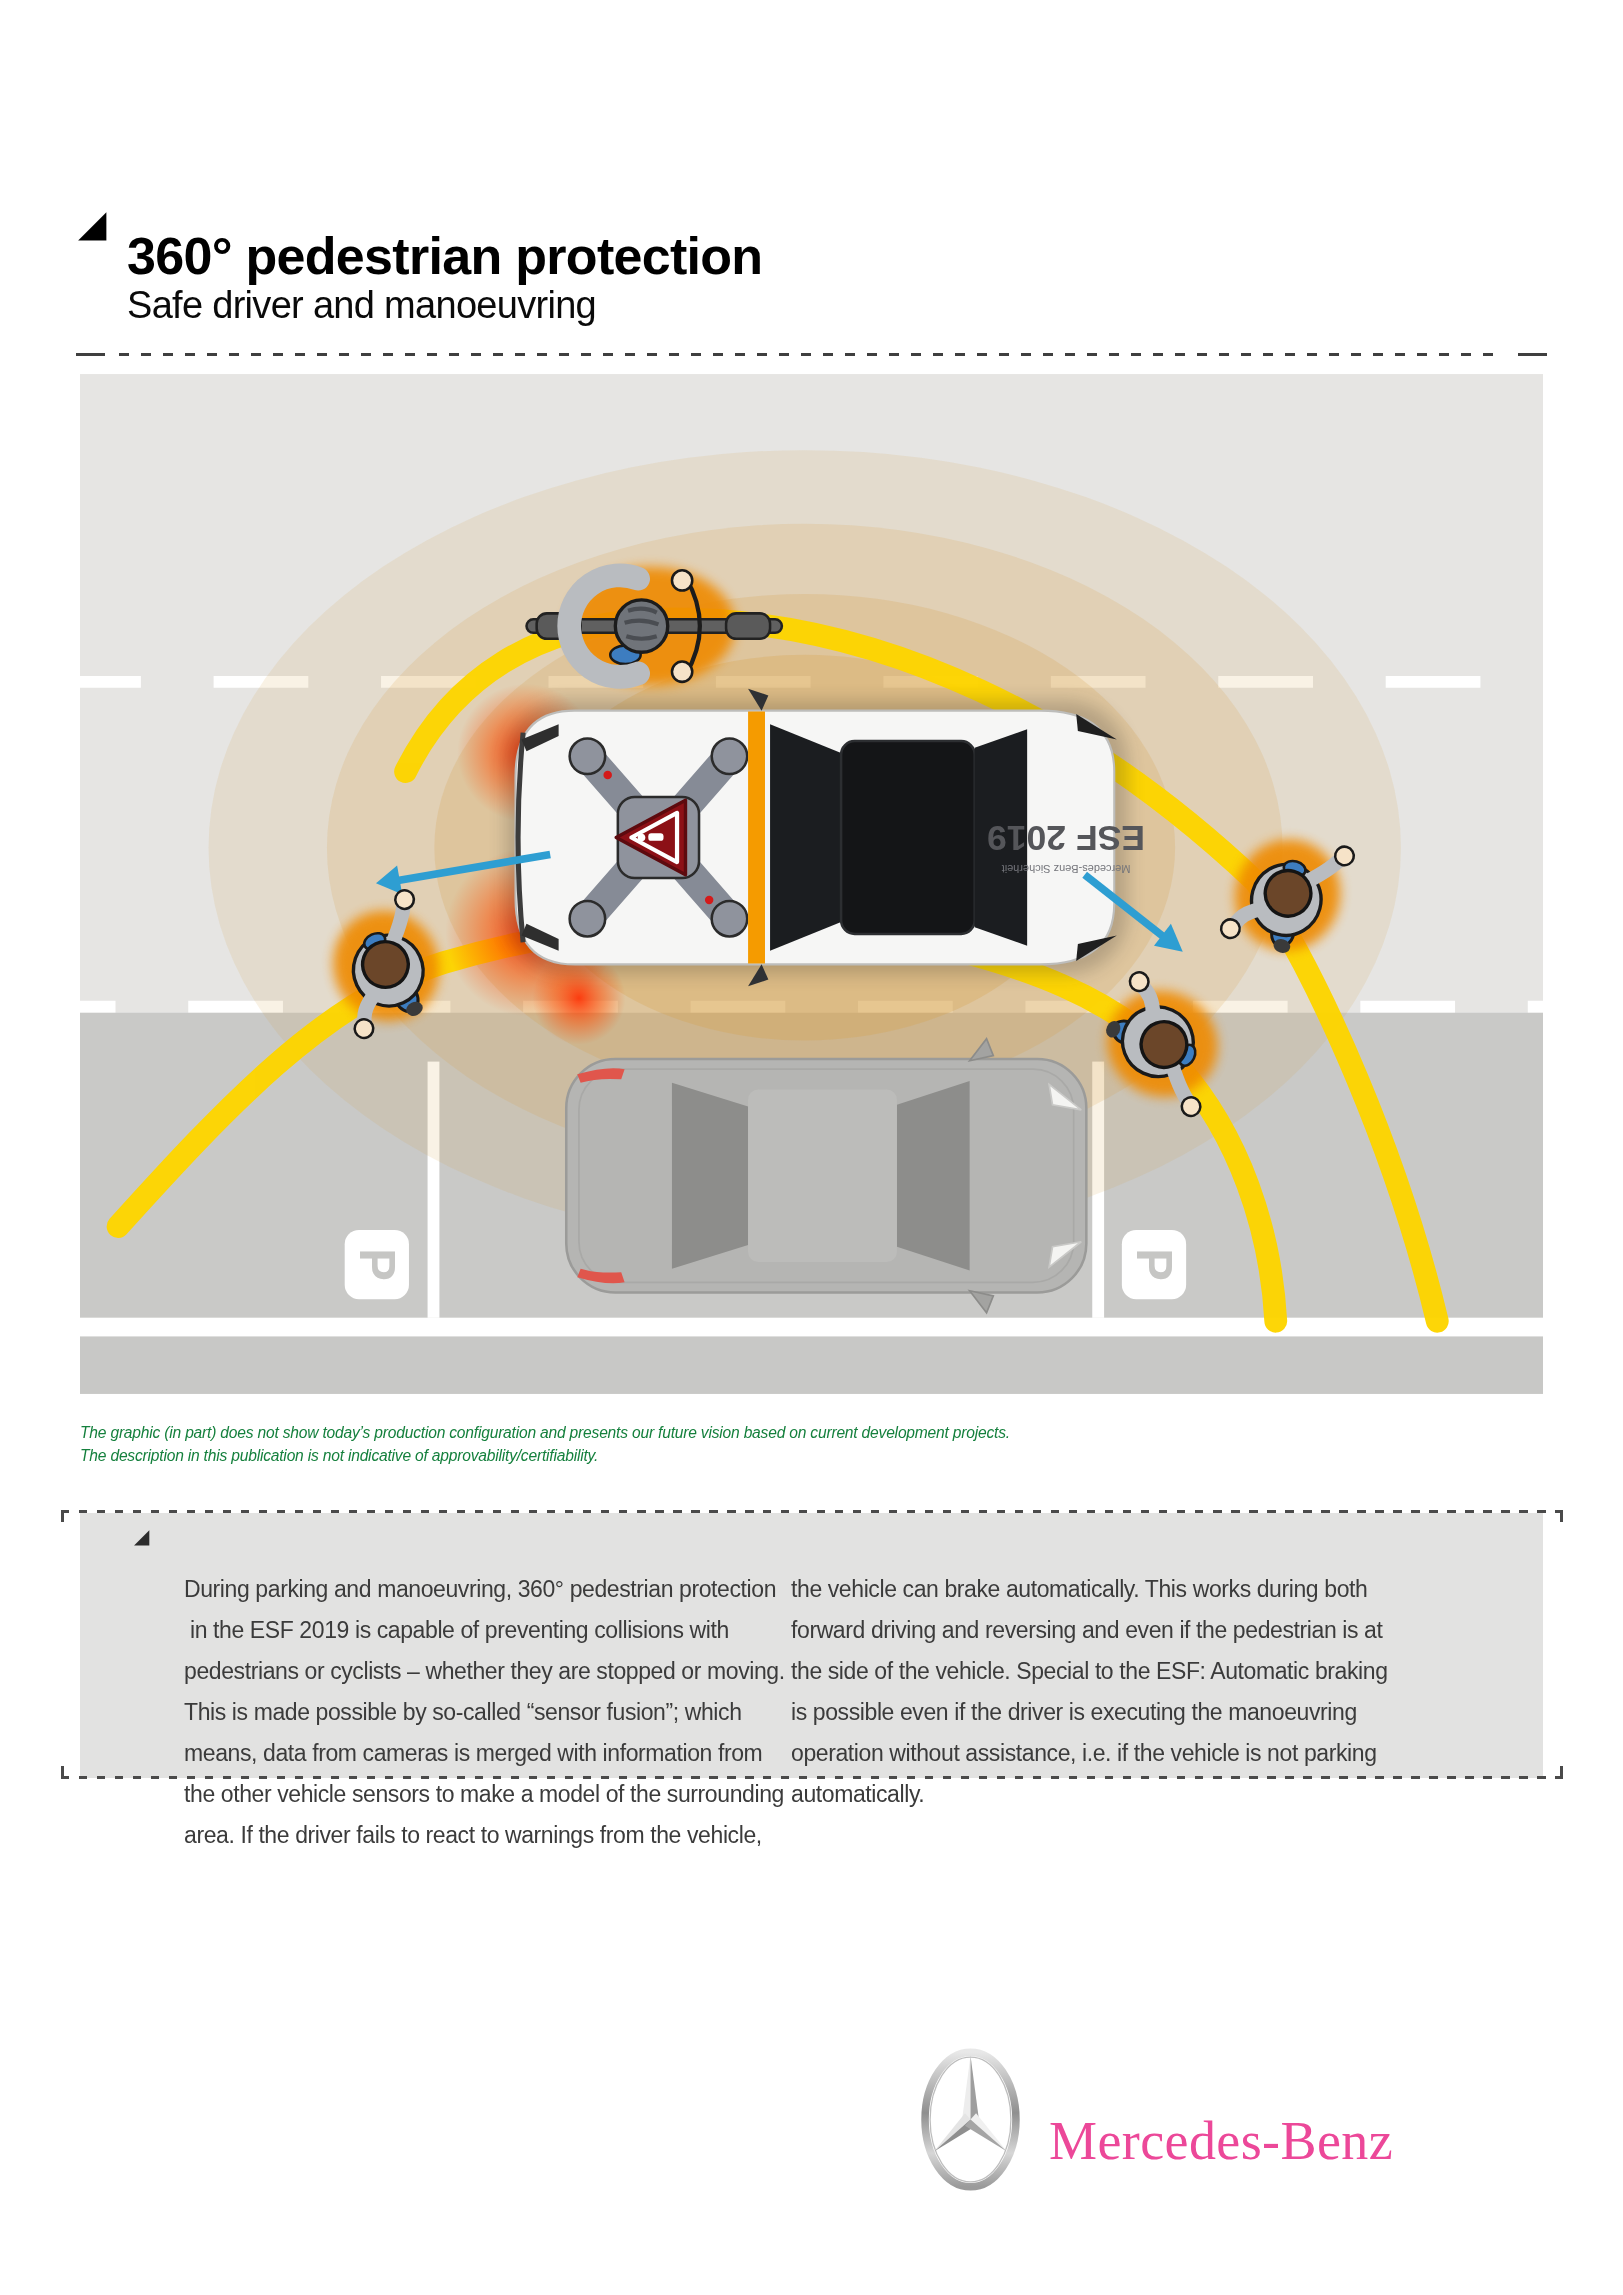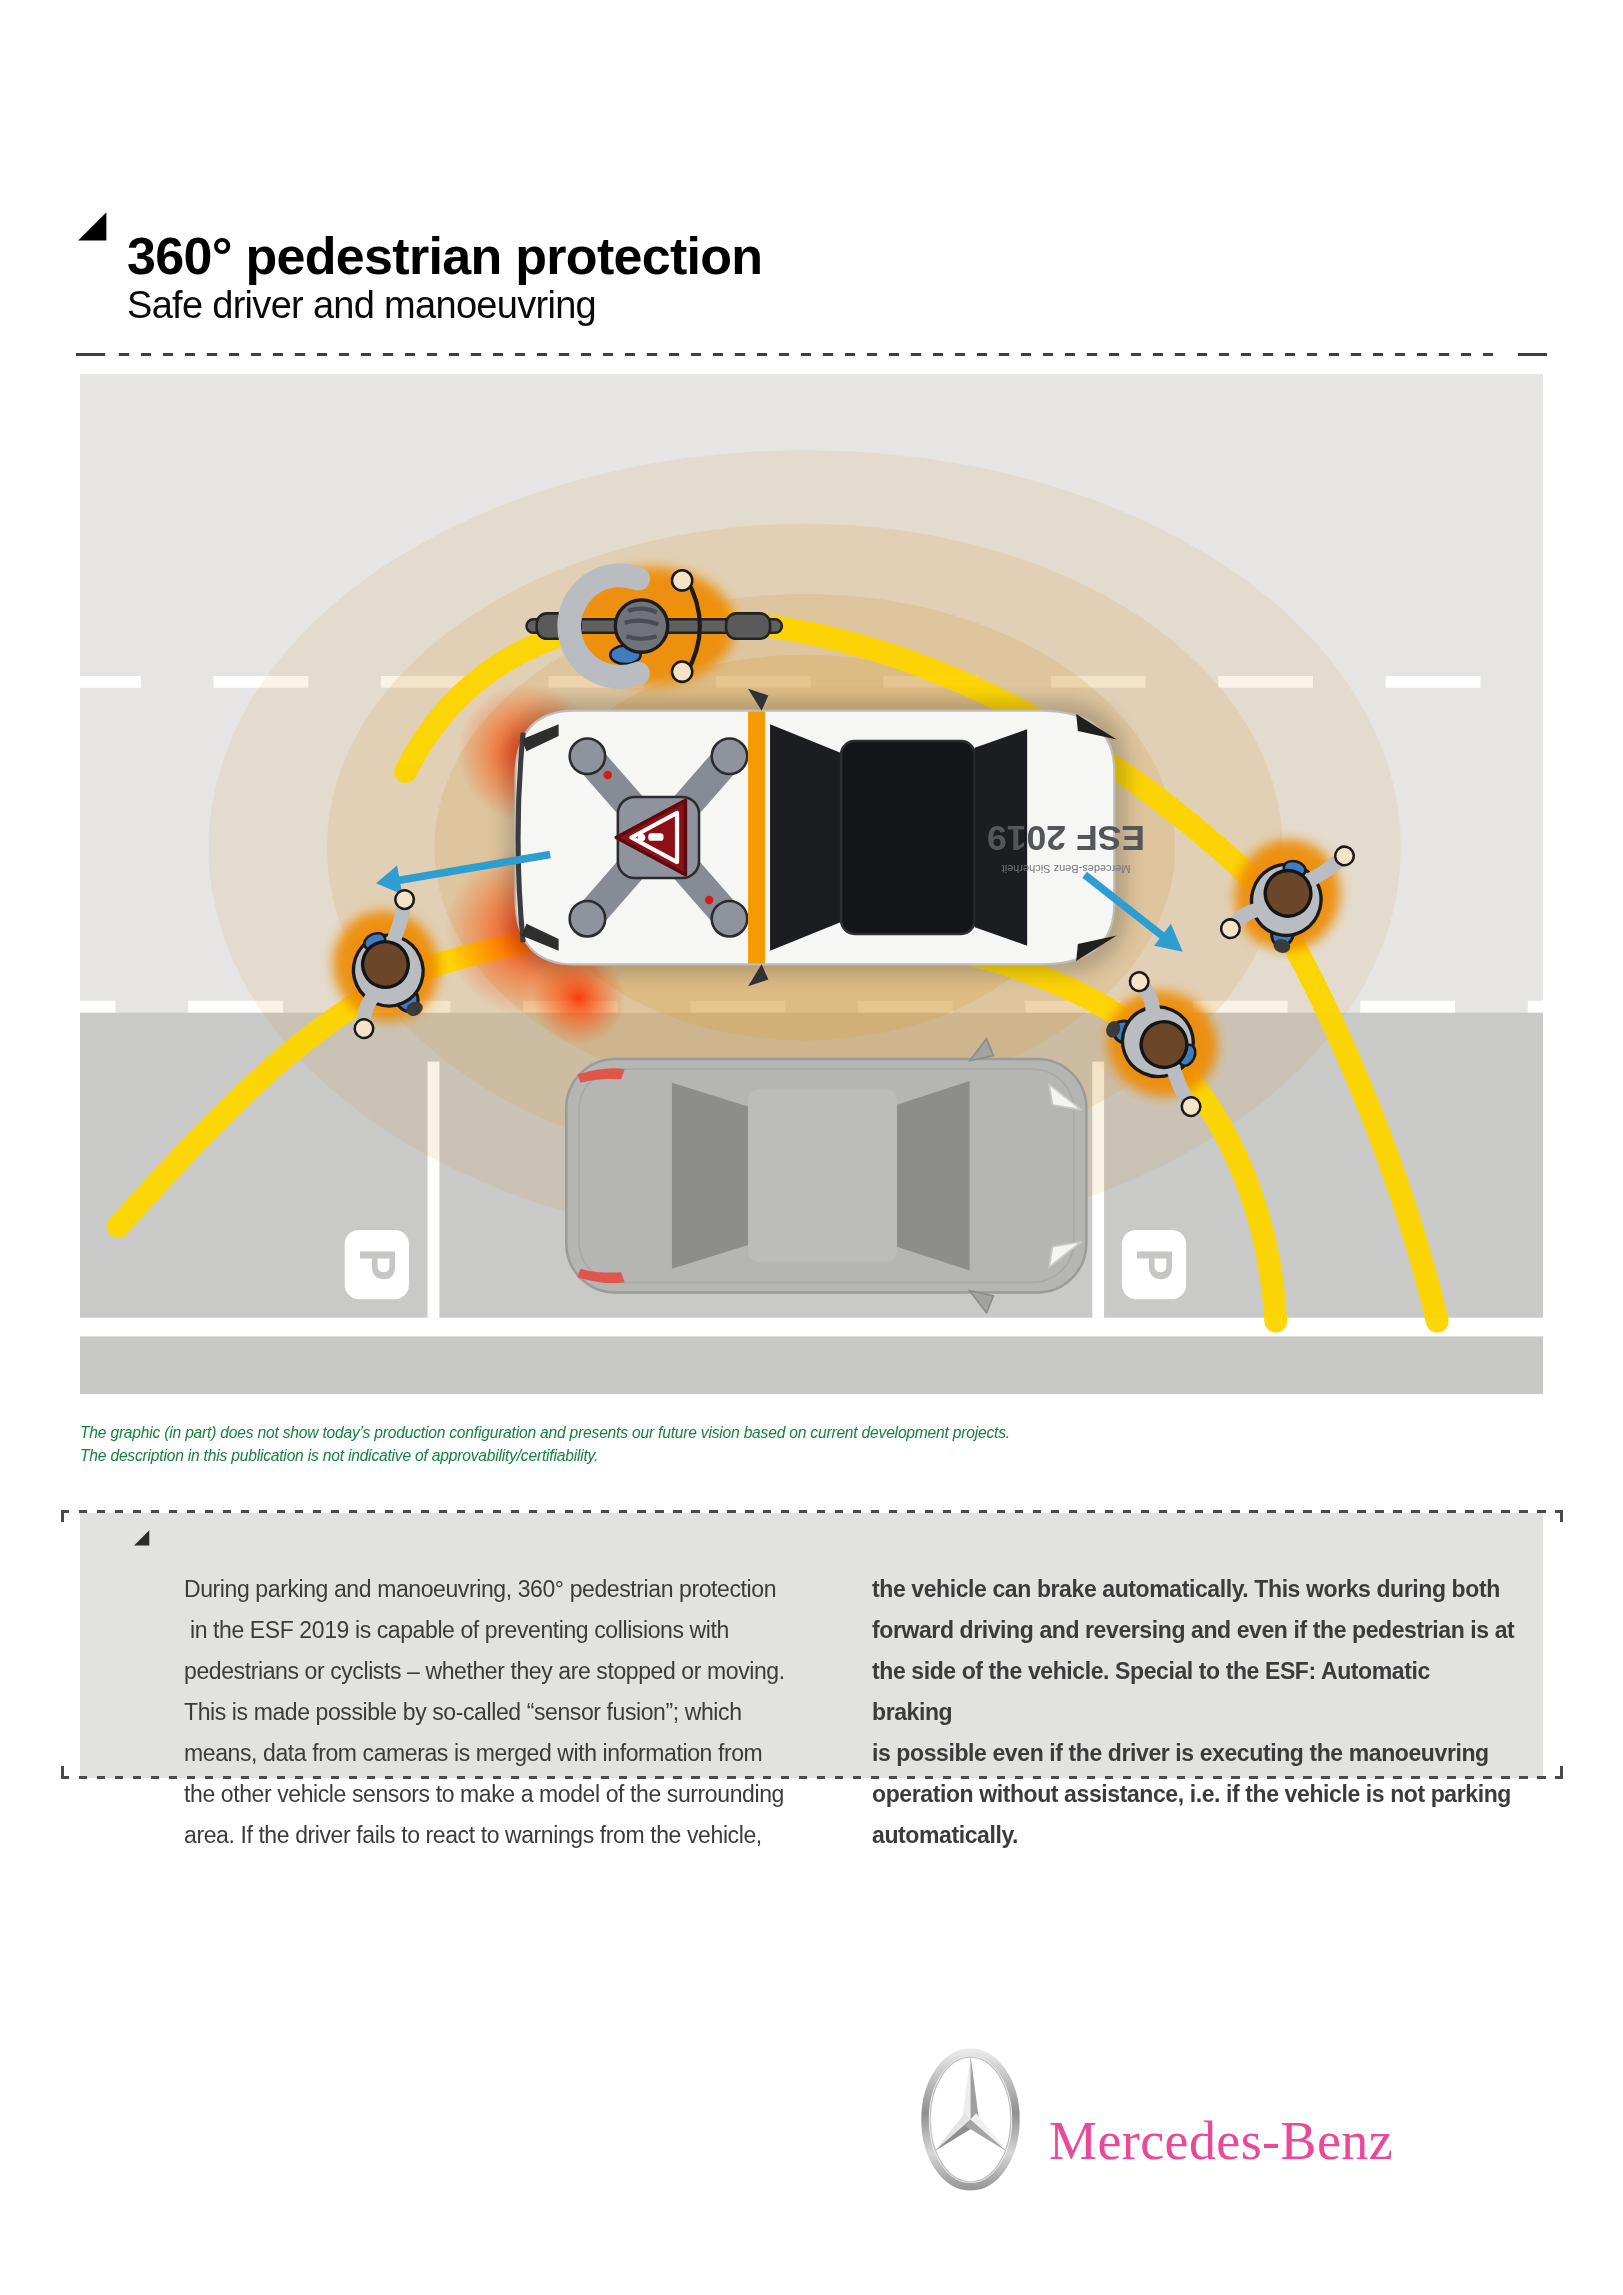--- a/index.html
+++ b/index.html
@@ -27,21 +27,21 @@
   
   .disclaimer{position:absolute;left:80px;top:1405px;font-size:15.6px;font-style:italic;
               line-height:23px;color:#15803d;letter-spacing:-0.2px;white-space:pre-line;}
 
   
   .textbox-bg{position:absolute;left:80px;top:1513px;width:1463px;height:265px;background:#e2e2e1;}
   .bullet{position:absolute;left:134px;top:1524px;font-size:20px;color:#2c2c2c;}
   .col{position:absolute;top:1521px;font-size:23px;line-height:41px;color:#3b3b3b;
        letter-spacing:-0.4px;white-space:pre-line;margin-top:48px;}
   .col-left{left:184px;width:641px;}
-  .col-right{left:872px;width:643px;font-weight:bold;}
+  .col-right{left:791px;width:643px;}
 
   
   .brand{position:absolute;left:920px;top:2046px;display:flex;align-items:center;}
   .star{width:101px;height:147px;}
   .wordmark{position:absolute;left:129px;top:64px;font-family:"Liberation Serif",serif;
             font-size:54px;color:#ec4899;white-space:nowrap;letter-spacing:0.4px;}
 </style>
 </head>
 <body>
 

